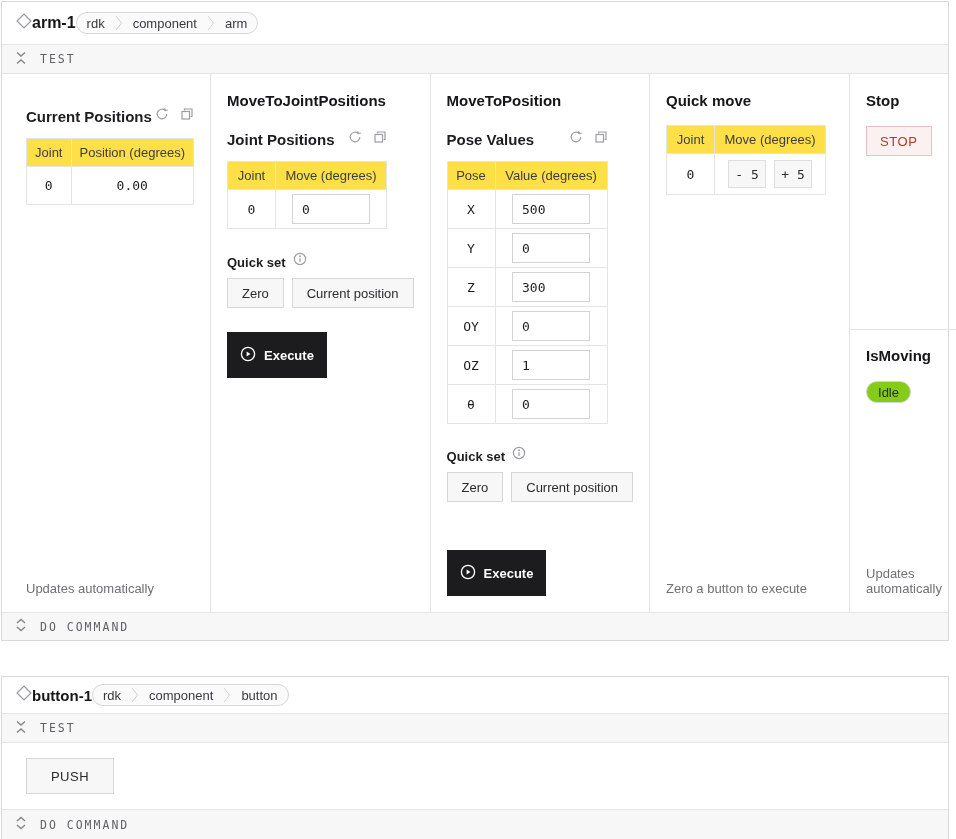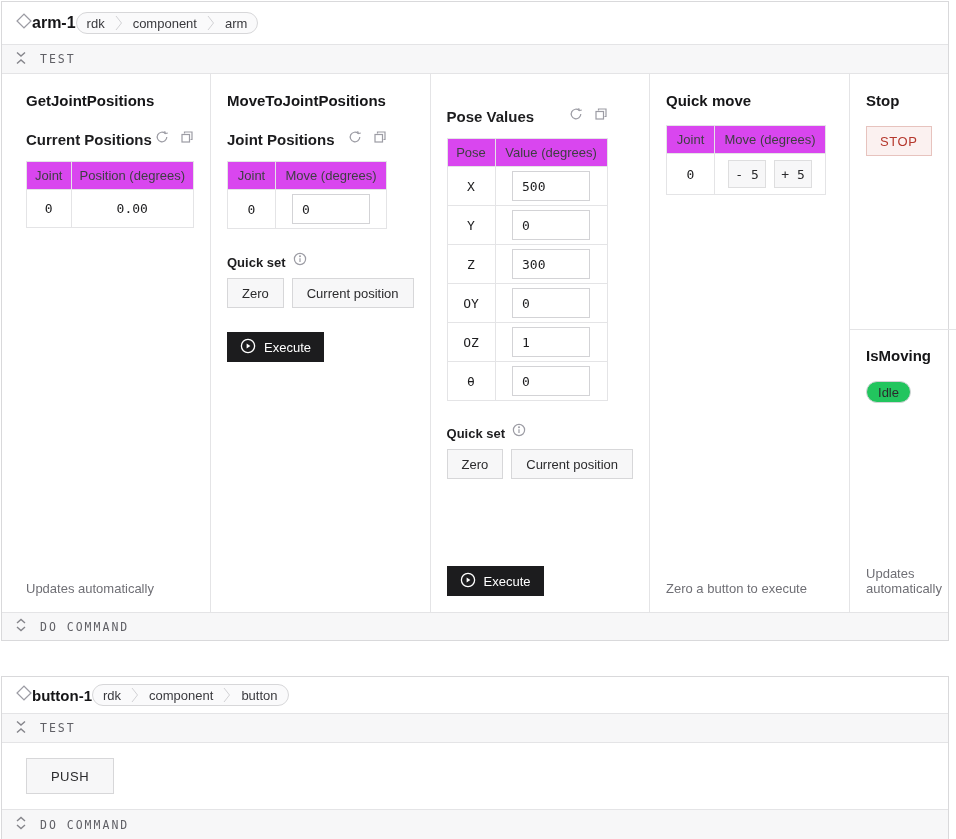--- a/index.html
+++ b/index.html
@@ -32,53 +32,53 @@
   .p3 { flex:0 0 195px; }
   .p4 { flex:0 0 200px; }
   .p5 { flex:1; padding:0; border-right:none; }
   .panel-title { font-size:15px; font-weight:700; color:#161618; margin-top:3px; line-height:20px; }
   .subtitle-row { display:flex; align-items:center; justify-content:space-between; margin-top:19px; }
   .subtitle { font-size:15px; font-weight:700; color:#1d1d1f; }
   .icon-group { display:flex; align-items:center; gap:11px; }
   .mini-icon { width:14px; height:14px; color:#9c9ca4; cursor:pointer; }
 
   table.data-table { border-collapse:collapse; margin-top:13px; }
-  .data-table th { background:#d946ef; border:1px solid #e4e4e6; font-weight:400; font-size:13px;
+  .data-table th { background:#fde047; border:1px solid #e4e4e6; font-weight:400; font-size:13px;
     color:#3e3e42; padding:5px 8px; height:28px; text-align:center; white-space:nowrap; }
   .data-table td { border:1px solid #e4e4e6; text-align:center; font-family:"DejaVu Sans Mono", monospace;
     font-size:13px; color:#1d1d1f; padding:4px 8px; }
   .joint-col { width:48px; }
   .tall td { height:38px; }
   .cell-input { width:78px; height:30px; border:1px solid #d3d3d6; background:#fff; padding:0 9px;
     font-family:"DejaVu Sans Mono", monospace; font-size:13px; color:#1d1d1f; outline:none; }
 
   .quick-set-row { display:flex; align-items:flex-end; gap:7px; margin-top:23px; }
   .quick-set-label { font-size:13px; font-weight:700; color:#1d1d1f; }
   .quick-buttons { display:flex; gap:8px; margin-top:8px;border-radius:15px; }
   .btn-light { display:inline-flex; align-items:center; justify-content:center; height:30px; padding:0 14px;
     background:#f7f7f8; border:1px solid #d7d7d9; font-size:13px; color:#2b2b2d; cursor:pointer;
     font-family:"Liberation Sans", sans-serif; white-space:nowrap; }
-  .btn-exec { display:inline-flex; align-items:center; gap:8px; height:30px; padding:0 13px;
-    background:#1c1c1e; color:#fff; border:none; font-size:13px; font-weight:400; cursor:pointer;
+  .btn-exec { display:inline-flex; align-items:center; gap:8px; height:46px; padding:0 13px;
+    background:#1c1c1e; color:#fff; border:none; font-size:13px; font-weight:700; cursor:pointer;
     font-family:"Liberation Sans", sans-serif; align-self:flex-start; margin-top:24px; }
   .exec-bottom { margin-top:auto; }
   .panel-footer { margin-top:auto; font-size:13px; color:#6f6f75; }
 
   .btn-small { display:inline-flex; align-items:center; justify-content:center; height:28px; width:38px;
     background:#f7f7f8; border:1px solid #dededf; font-size:13px; color:#2b2b2d; cursor:pointer;
     font-family:"DejaVu Sans Mono", monospace; }
   .move-cell { display:flex; gap:8px; justify-content:center; padding:2px 4px; }
 
   .stop-section { height:256px; border-bottom:1px solid #e4e4e6; padding:14px 16px 0; display:flex; flex-direction:column; }
   .btn-stop { display:inline-flex; align-items:center; justify-content:center; height:30px; padding:0 13px;
     background:#fbf1f0; border:1px solid #e7c3be; color:#b5372c; font-size:13px; letter-spacing:0.6px;
     cursor:pointer; align-self:flex-start; margin-top:15px; font-family:"Liberation Sans", sans-serif; }
   .ismoving-section { flex:1; padding:13px 16px 16px; display:flex; flex-direction:column; }
   .idle-pill { display:inline-flex; align-items:center; height:22px; padding:8px 11px; border-radius:99px;
-    background:#22c55e; border:1px solid #d4d4d7; font-size:13px; color:#2b2b2d; align-self:flex-start; margin-top:15px; }
+    background:#84cc16; border:1px solid #d4d4d7; font-size:13px; color:#2b2b2d; align-self:flex-start; margin-top:15px; }
 
   .push-wrap { padding:15px 24px; }
   .btn-push { display:inline-flex; align-items:center; justify-content:center; min-width:88px; height:36px;
     background:#f7f7f8; border:1px solid #d7d7d9; font-size:13px; letter-spacing:0.5px; color:#2b2b2d;
     cursor:pointer; font-family:"Liberation Sans", sans-serif; }
 </style>
 </head>
 <body>
 
 <div class="page">
@@ -115,21 +115,20 @@
             <polyline points="2,1.5 6,5 10,1.5"></polyline>
             <polyline points="2,12.5 6,9 10,12.5"></polyline>
           </svg>
 </span>
       <span>TEST</span>
     </div>
 
     <div class="test-content">
 
       <div class="panel p1">
-        <div class="panel-title">GetJointPositions</div>
         <div class="subtitle-row" style="width:168px;">
           <span class="subtitle">Current Positions</span>
           <span class="icon-group">
             <span>
   <svg class="mini-icon" viewBox="0 0 14 14" fill="none" stroke="currentColor" stroke-width="1.2">
                   <path d="M11.8 7a4.8 4.8 0 1 1-1.5-3.5"></path>
                   <polyline points="9.6,1.2 10.4,3.6 12.8,3.0"></polyline>
                 </svg>
 </span>
             <span>
@@ -205,20 +204,21 @@
   <svg width="16" height="16" viewBox="0 0 16 16">
                 <circle cx="8" cy="8" r="6.6" fill="none" stroke="#fff" stroke-width="1.3"></circle>
                 <path d="M6.6 5.4 L10.4 8 L6.6 10.6 Z" fill="#fff"></path>
               </svg>
 </span>
           <span>Execute</span>
         </button>
       </div>
 
       <div class="panel p3">
+        <div class="panel-title">MoveToPosition</div>
         <div class="subtitle-row" style="width:161px;">
           <span class="subtitle">Pose Values</span>
           <span class="icon-group">
             <span>
   <svg class="mini-icon" viewBox="0 0 14 14" fill="none" stroke="currentColor" stroke-width="1.2">
                   <path d="M11.8 7a4.8 4.8 0 1 1-1.5-3.5"></path>
                   <polyline points="9.6,1.2 10.4,3.6 12.8,3.0"></polyline>
                 </svg>
 </span>
             <span>

